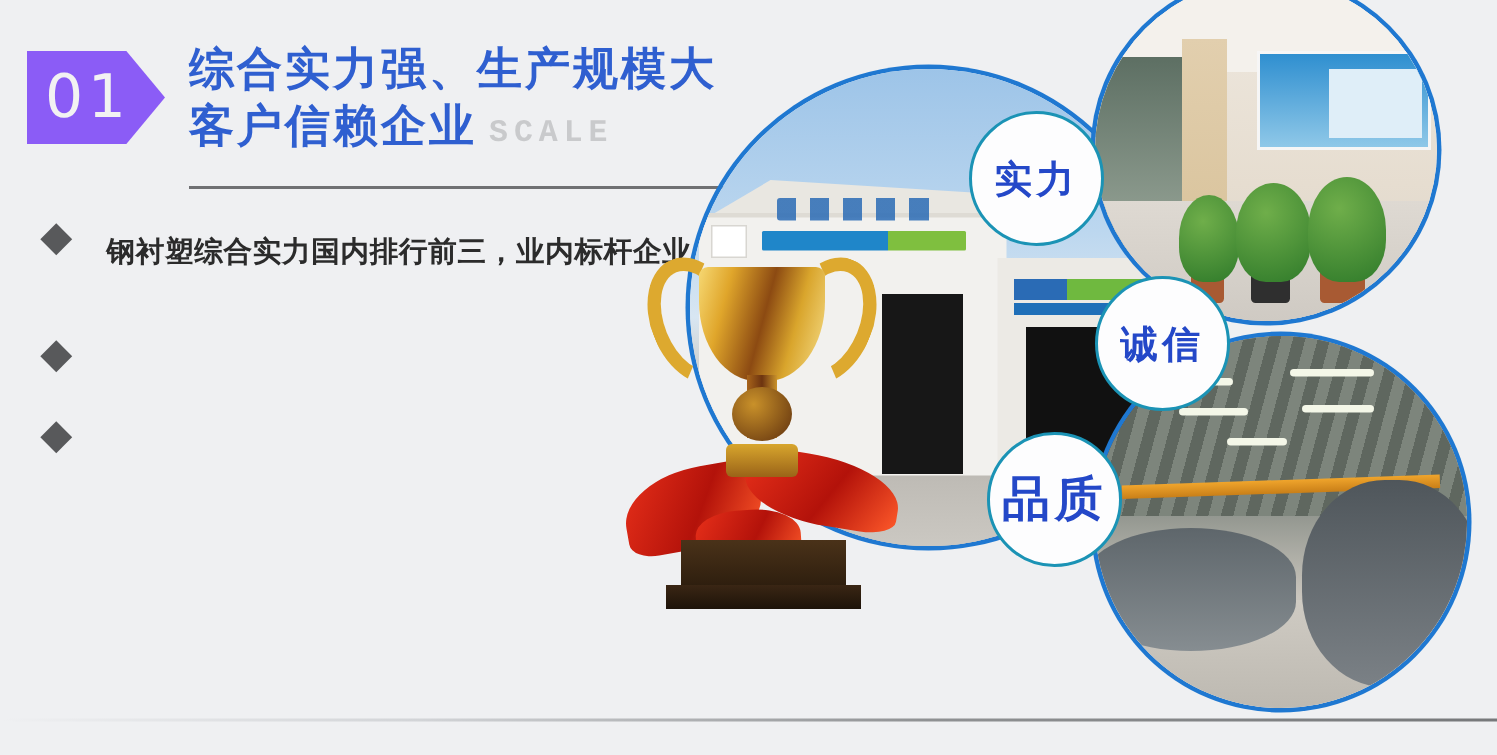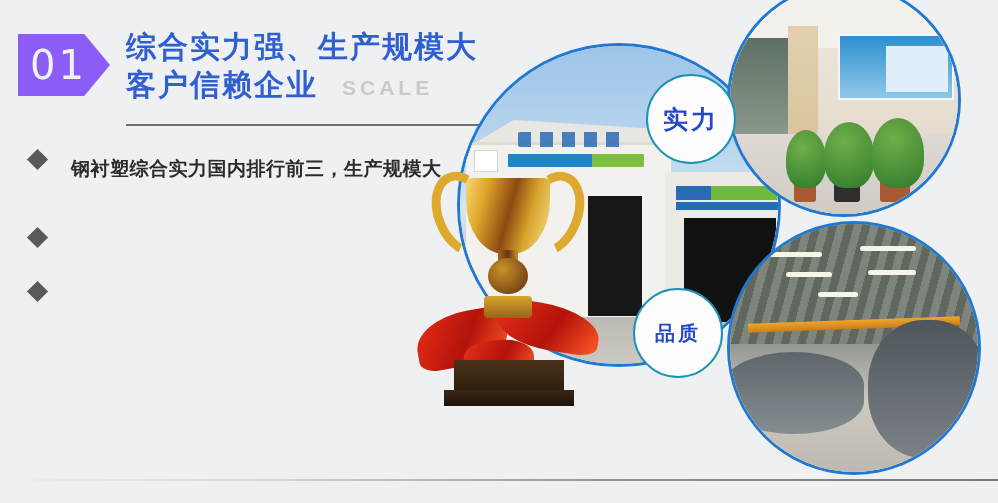--- a/index.html
+++ b/index.html
@@ -27,24 +27,24 @@
   }
   .badge01 span{
     color:#f2f2f2;font-size:40px;letter-spacing:3px;font-weight:400;
     padding-left:12px;line-height:1;font-family:"DejaVu Sans",sans-serif;
   }
   .titles{position:absolute;left:108px;top:0;}
   .t-line1,.t-line2{
     color:#2f5fd0;font-size:30px;font-weight:700;line-height:38px;
     letter-spacing:2px;white-space:nowrap;
   }
-  .t-line2{display:flex;align-items:baseline;gap:24px;}
+  .t-line2{display:flex;align-items:baseline;gap:8px;}
   .scale{
     color:#c9cacc;font-size:21px;font-weight:700;letter-spacing:4px;
-    font-family:Liberation Sans, sans-serif;
+    font-family:Liberation Mono, monospace;
   }
   .hrule{
     position:absolute;left:108px;top:96px;width:412px;height:2px;background:#6f7073;
   }
 
   
   .bullets{position:absolute;left:22px;top:146px;width:470px;}
   .bullet{display:flex;align-items:flex-start;margin-bottom:33px;}
   .dia{
     width:15px;height:15px;background:#58595b;margin:6px 26px 0 8px;
@@ -150,21 +150,21 @@
 
   
   .bcircle{
     position:absolute;border-radius:50%;background:#fdfdfe;
     border:2px solid #1b93b5;
     display:flex;align-items:center;justify-content:center;
     color:#2448c8;font-weight:700;letter-spacing:3px;font-family:Liberation Serif, serif;
   }
   .b-1{left:246px;top:96px;width:86px;height:86px;font-size:25px;}
   .b-2{left:330px;top:206px;width:86px;height:86px;font-size:25px;}
-  .b-3{left:233px;top:310px;width:86px;height:86px;font-size:20px;}
+  .b-3{left:258px;top:310px;width:86px;height:86px;font-size:32px;}
 
   
   .trophy{position:absolute;left:20px;top:176px;width:176px;height:270px;}
   .cupbowl{
     position:absolute;left:46px;top:24px;width:84px;height:76px;
     background:linear-gradient(105deg,#f6d873 0%,#e0a62b 22%,#8c4a12 50%,#d9a52c 72%,#f7e08d 100%);
     border-radius:6px 6px 46% 46%/6px 6px 70% 70%;
   }
   .handle{
     position:absolute;top:16px;width:42px;height:70px;
@@ -217,21 +217,21 @@
       </div>
     </div>
     <div class="hrule"></div>
   </div>
 
   <div class="bullets">
 
     <div class="bullet">
       <span class="dia"></span>
       <div class="btxt">
-        <div>钢衬塑综合实力国内排行前三，生产规模大</div>
+        <div>钢衬塑综合实力国内排行前三，业内标杆企业</div>
       </div>
     </div>
 
     <div class="bullet">
       <span class="dia"></span>
     </div>
 
     <div class="bullet">
       <span class="dia"></span>
       <div class="btxt">
@@ -287,20 +287,23 @@
       <div class="lamp" style="left:88px;top:68px;width:40px;"></div>
       <div class="crane"></div>
       <div class="flr"></div>
       <div class="tankL"></div>
       <div class="tankR"></div>
     </div>
 
     <div class="bcircle b-1">
       <span>实力</span>
     </div>
+    <div class="bcircle b-2">
+      <span>诚信</span>
+    </div>
     <div class="bcircle b-3">
       <span>品质</span>
     </div>
 
     <div class="trophy">
       <div class="ribbon r1"></div>
       <div class="ribbon r2"></div>
       <div class="handle h-l"></div>
       <div class="handle h-r"></div>
       <div class="cupbowl"></div>

